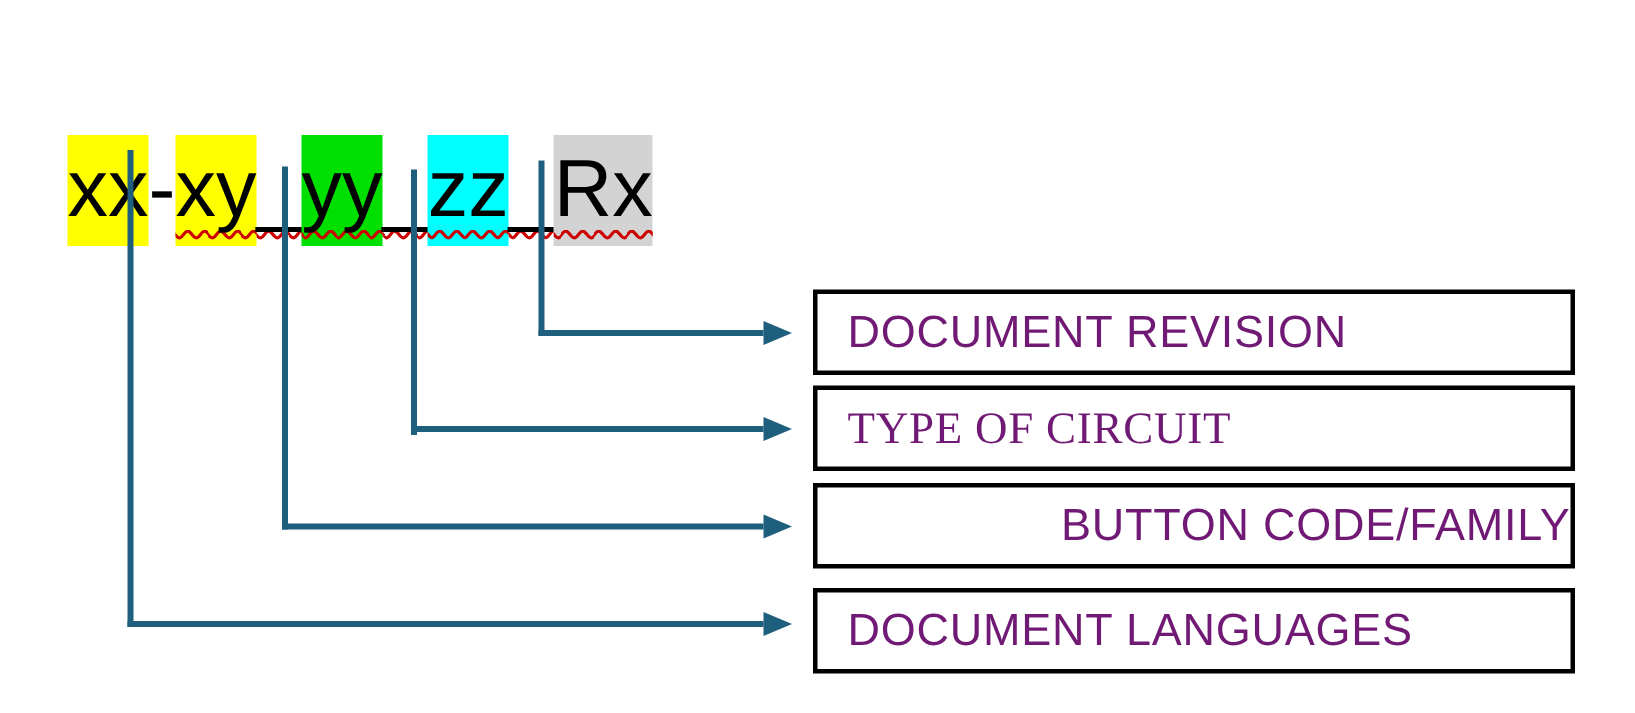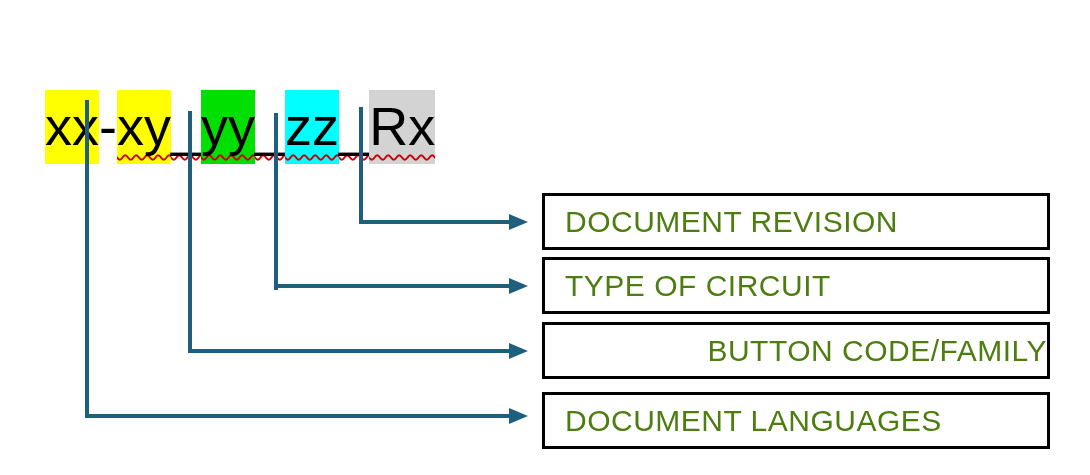--- a/index.html
+++ b/index.html
@@ -84,24 +84,24 @@
     width: 508px;
     height: 57px;
     box-sizing: border-box;
     border: 3px solid var(--box-border, #000000);
     background: #ffffff;
     display: flex;
     align-items: center;
     padding-left: 20px;
     font-size: 30px;
     letter-spacing: 0.5px;
-    color: #4d7c0f;
+    color: #701a75;
   }
   .box-1 { top: 193px; }
-  .box-2 { top: 257px; }
+  .box-2 { top: 257px; font-family: Liberation Serif, serif; }
   .box-3 { top: 322px; justify-content: flex-end; }
   .box-4 { top: 368px; margin-top: 24px; }
 </style>
 </head>
 <body>
 
 <div class="filename">
   <span class="token hl" style="background-color: rgb(255, 255, 0);">xx</span><span class="token">-</span><span class="token hl squiggle" style="background-color: rgb(255, 255, 0);">xy</span><span class="token squiggle">_</span><span class="token hl squiggle" style="background-color: rgb(0, 224, 0);">yy</span><span class="token squiggle">_</span><span class="token hl squiggle" style="background-color: rgb(0, 255, 255);">zz</span><span class="token squiggle">_</span><span class="token hl squiggle" style="background-color: rgb(211, 211, 211);">Rx</span>
 </div>
 

